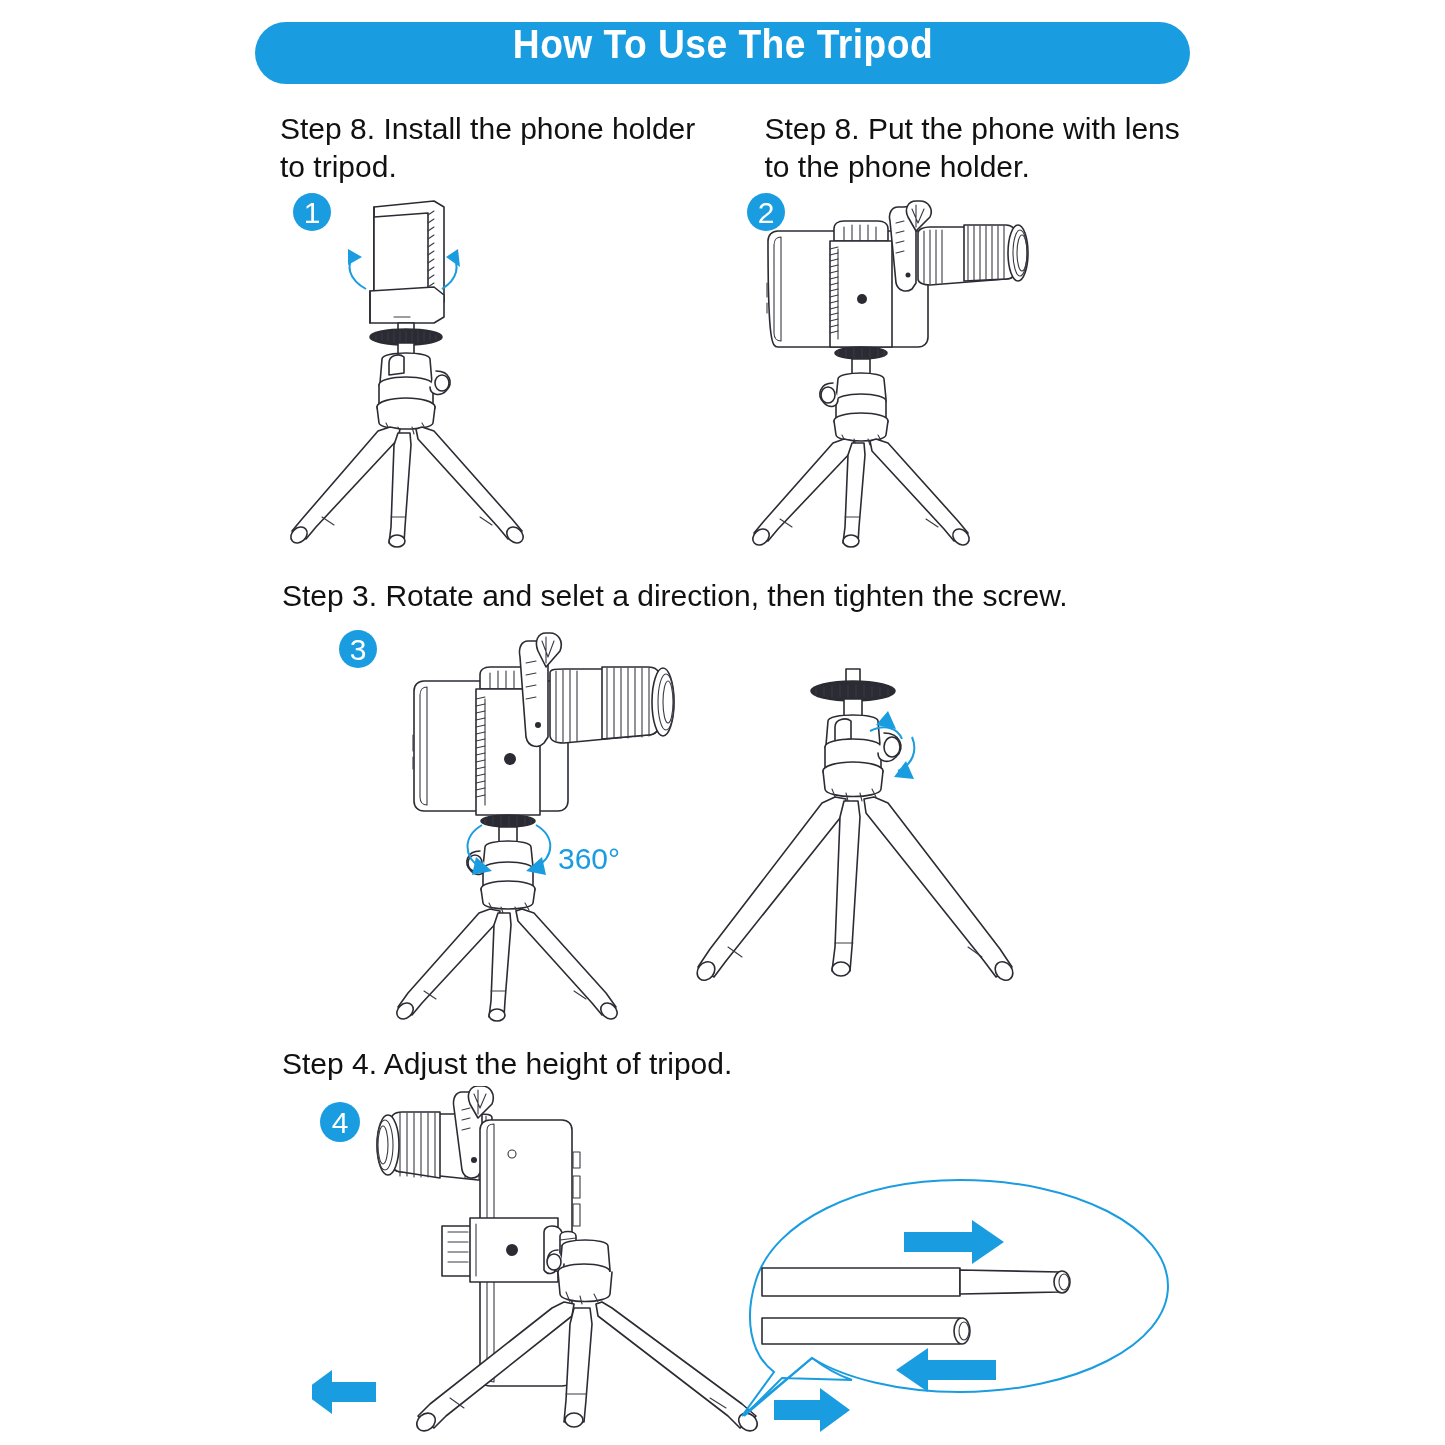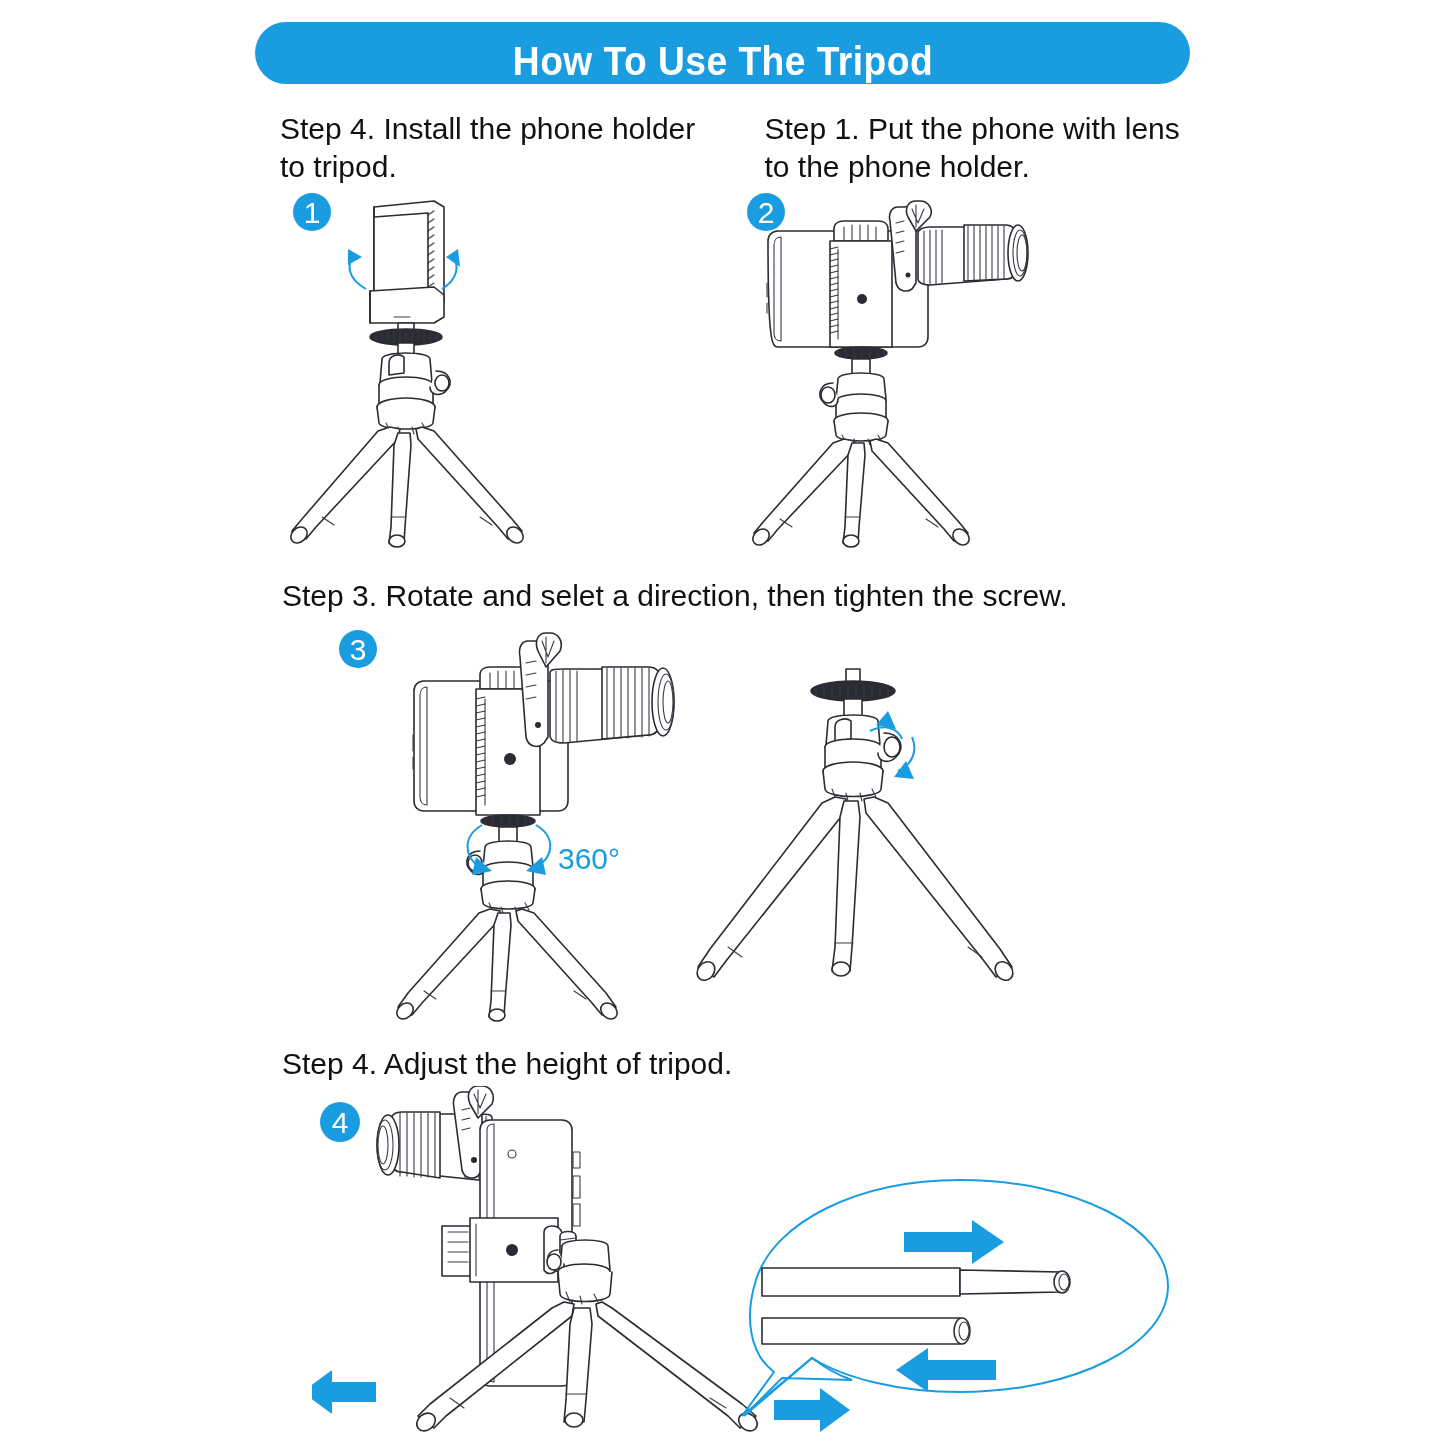--- a/index.html
+++ b/index.html
@@ -21,21 +21,21 @@
     padding-top: 22px;
     display: flex;
     justify-content: center;
   }
   .header-pill {
     width: 935px;
     height: 62px;
     background: #1a9ce0;
     border-radius: 34px;
     display: flex;
-    align-items: flex-end;
+    align-items: flex-start;
     justify-content: center;
   }
   .header-title {
     color: #ffffff;
     font-size: 40px;
     font-weight: bold;
     letter-spacing: 0.5px;
     font-family: "Liberation Sans Narrow", "Liberation Sans", sans-serif;
     transform: scaleX(0.93);
   }
@@ -104,25 +104,25 @@
 <body>
 
 <div class="header-wrap">
   <div class="header-pill">
     <span class="header-title">How To Use The Tripod</span>
   </div>
 </div>
 
 <div class="row-12">
   <div class="col left">
-    <div class="step-text">Step 4. Install the phone holder
+    <div class="step-text">Step 8. Install the phone holder
 to tripod.</div>
   </div>
   <div class="col right">
-    <div class="step-text">Step 1. Put the phone with lens
+    <div class="step-text">Step 8. Put the phone with lens
 to the phone holder.</div>
   </div>
 </div>
 
 <div class="figs-12">
 
   <svg class="fig fig-1" width="330" height="370" viewBox="0 0 330 370">
 
     <g>
       <circle cx="54" cy="25" r="19" class="blue-fill"></circle>

